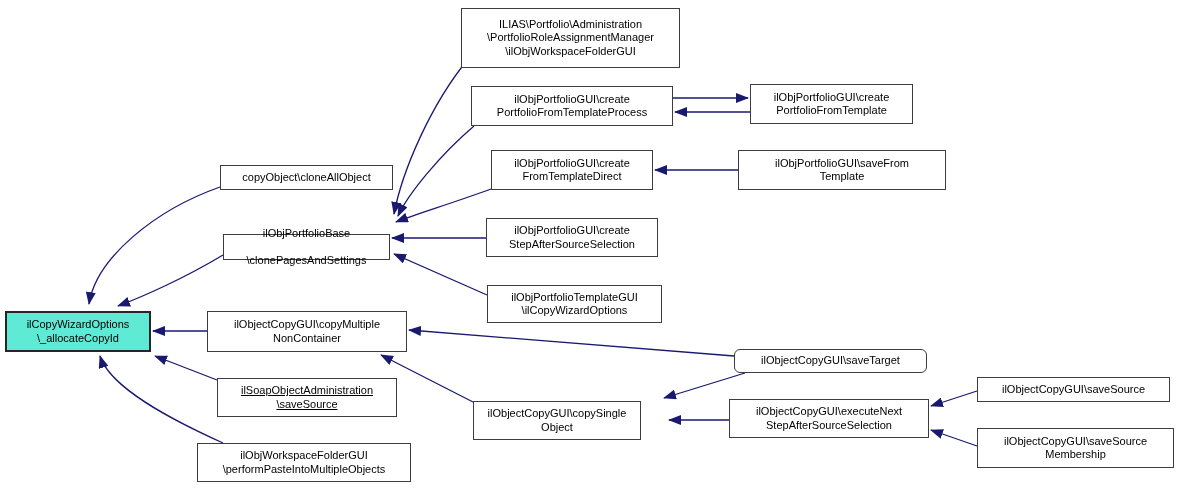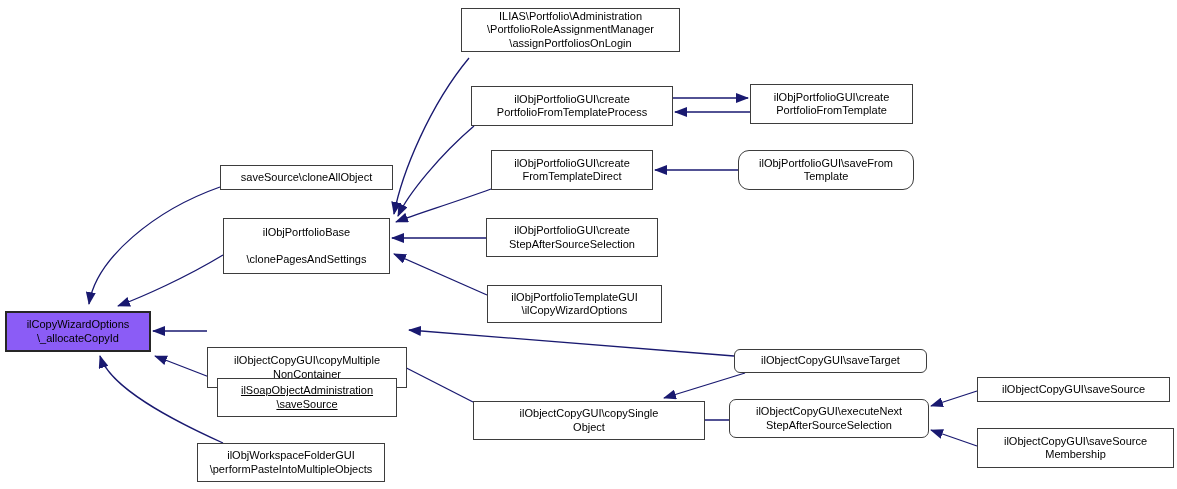--- a/index.html
+++ b/index.html
@@ -27,21 +27,21 @@
     align-items: center;
     justify-content: center;
     text-align: center;
     font-size: 11px;
     line-height: 13.5px;
     color: #000000;
     white-space: nowrap;
     cursor: pointer;
   }
   .node.highlighted {
-    background: #8b5cf6;
+    background: #5eead4;
     border: 2px solid #262626;
     cursor: default;
   }
   .node-line { display: block; }
 </style>
 </head>
 <body>
 
 <div class="canvas">
   <svg class="edge-layer" xmlns="http://www.w3.org/2000/svg" width="1177" height="489" viewBox="0 0 1177 489">
@@ -71,75 +71,75 @@
         <path d="M977,391 L931,406" class="edge" stroke="#191970" marker-end="url(#arrow)"></path>
         <path d="M977,446 L931,430" class="edge" stroke="#191970" marker-end="url(#arrow)"></path>
       </g>
   </svg>
   <div>
       <div class="node highlighted" style="left: 5px; top: 311px; width: 146px; height: 41px;">
         <span class="node-line">ilCopyWizardOptions</span>
         <span class="node-line">\_allocateCopyId</span>
       </div>
       <div class="node" style="left: 220px; top: 165px; width: 173px; height: 25px;">
-        <span class="node-line">saveSource\cloneAllObject</span>
+        <span class="node-line">copyObject\cloneAllObject</span>
       </div>
-      <div class="node" style="left: 223px; top: 218px; width: 167px; height: 56px; gap: 13px;">
+      <div class="node" style="left: 223px; top: 234px; width: 167px; height: 26px; gap: 13px;">
         <span class="node-line">ilObjPortfolioBase</span>
         <span class="node-line">\clonePagesAndSettings</span>
       </div>
-      <div class="node" style="left: 461px; top: 8px; width: 219px; height: 44px;">
+      <div class="node" style="left: 461px; top: 8px; width: 219px; height: 60px;">
         <span class="node-line">ILIAS\Portfolio\Administration</span>
         <span class="node-line">\PortfolioRoleAssignmentManager</span>
-        <span class="node-line">\assignPortfoliosOnLogin</span>
+        <span class="node-line">\ilObjWorkspaceFolderGUI</span>
       </div>
       <div class="node" style="left: 471px; top: 86px; width: 202px; height: 40px;">
         <span class="node-line">ilObjPortfolioGUI\create</span>
         <span class="node-line">PortfolioFromTemplateProcess</span>
       </div>
       <div class="node" style="left: 750px; top: 84px; width: 163px; height: 40px;">
         <span class="node-line">ilObjPortfolioGUI\create</span>
         <span class="node-line">PortfolioFromTemplate</span>
       </div>
       <div class="node" style="left: 491px; top: 150px; width: 162px; height: 40px;">
         <span class="node-line">ilObjPortfolioGUI\create</span>
         <span class="node-line">FromTemplateDirect</span>
       </div>
-      <div class="node" style="left: 738px; top: 150px; width: 176px; height: 40px; border-radius: 11px;">
+      <div class="node" style="left: 738px; top: 150px; width: 208px; height: 40px;">
         <span class="node-line">ilObjPortfolioGUI\saveFrom</span>
         <span class="node-line">Template</span>
       </div>
       <div class="node" style="left: 486px; top: 218px; width: 172px; height: 39px;">
         <span class="node-line">ilObjPortfolioGUI\create</span>
         <span class="node-line">StepAfterSourceSelection</span>
       </div>
       <div class="node" style="left: 487px; top: 285px; width: 175px; height: 38px;">
         <span class="node-line">ilObjPortfolioTemplateGUI</span>
         <span class="node-line">\ilCopyWizardOptions</span>
       </div>
-      <div class="node" style="left: 207px; top: 311px; width: 200px; height: 41px; margin-top: 36px;">
+      <div class="node" style="left: 207px; top: 311px; width: 200px; height: 41px;">
         <span class="node-line">ilObjectCopyGUI\copyMultiple</span>
         <span class="node-line">NonContainer</span>
       </div>
       <div class="node" style="left: 217px; top: 378px; width: 180px; height: 39px; text-decoration: underline;">
         <span class="node-line">ilSoapObjectAdministration</span>
         <span class="node-line">\saveSource</span>
       </div>
-      <div class="node" style="left: 197px; top: 443px; width: 188px; height: 39px;">
+      <div class="node" style="left: 197px; top: 443px; width: 214px; height: 39px;">
         <span class="node-line">ilObjWorkspaceFolderGUI</span>
         <span class="node-line">\performPasteIntoMultipleObjects</span>
       </div>
       <div class="node" style="left: 734px; top: 349px; width: 193px; height: 24px; border-radius: 6px;">
         <span class="node-line">ilObjectCopyGUI\saveTarget</span>
       </div>
-      <div class="node" style="left: 473px; top: 401px; width: 232px; height: 39px;">
+      <div class="node" style="left: 473px; top: 401px; width: 168px; height: 39px;">
         <span class="node-line">ilObjectCopyGUI\copySingle</span>
         <span class="node-line">Object</span>
       </div>
-      <div class="node" style="left: 729px; top: 399px; width: 200px; height: 39px; border-radius: 7px;">
+      <div class="node" style="left: 729px; top: 399px; width: 200px; height: 39px;">
         <span class="node-line">ilObjectCopyGUI\executeNext</span>
         <span class="node-line">StepAfterSourceSelection</span>
       </div>
       <div class="node" style="left: 977px; top: 377px; width: 193px; height: 25px;">
         <span class="node-line">ilObjectCopyGUI\saveSource</span>
       </div>
       <div class="node" style="left: 977px; top: 428px; width: 197px; height: 40px;">
         <span class="node-line">ilObjectCopyGUI\saveSource</span>
         <span class="node-line">Membership</span>
       </div>

